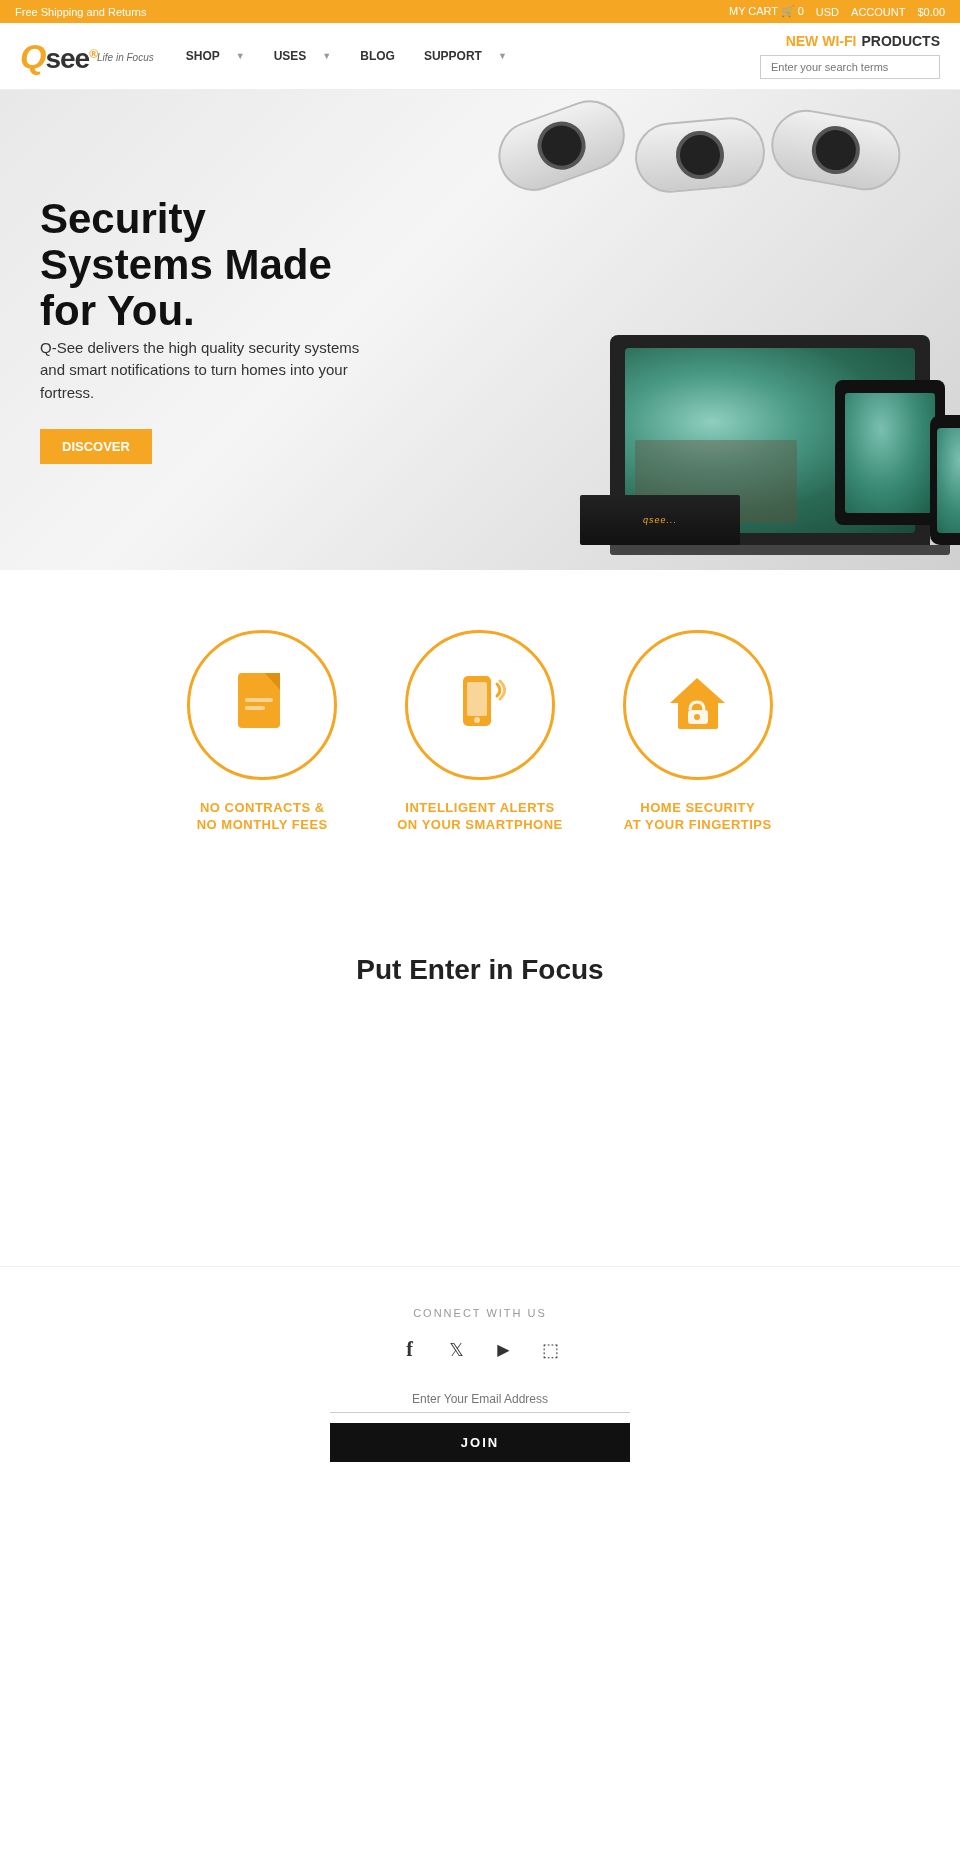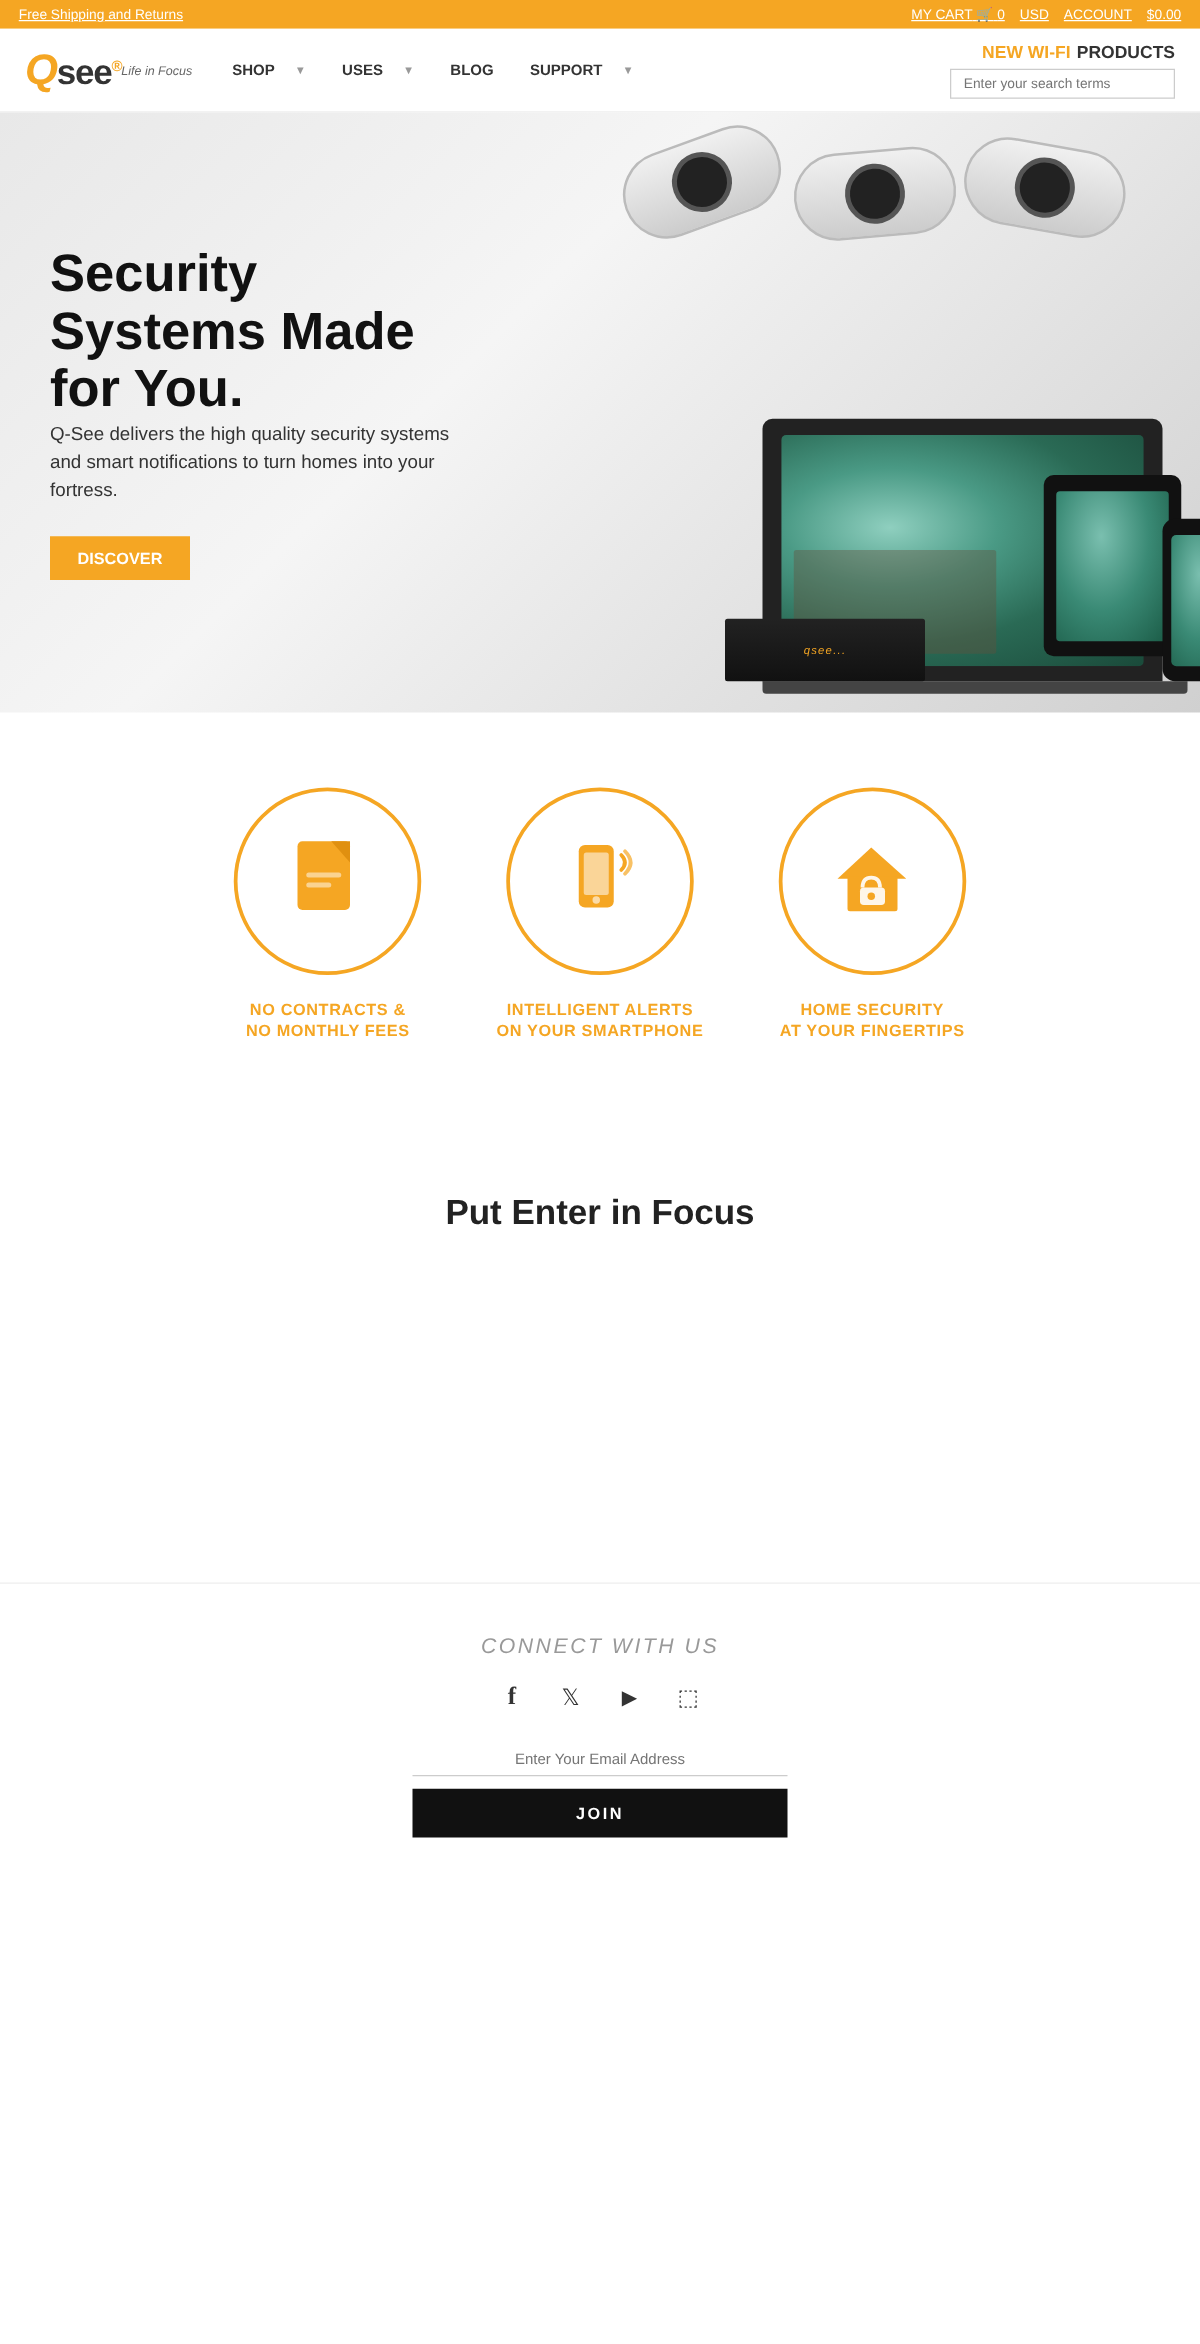--- a/index.html
+++ b/index.html
@@ -7,21 +7,20 @@
 
     
     .top-bar {
       background: #f5a623;
       display: flex;
       justify-content: space-between;
       align-items: center;
       padding: 5px 15px;
       font-size: 11px;
       color: #fff;
-      text-decoration: underline;
     }
     .top-bar-right {
       display: flex;
       gap: 12px;
       align-items: center;
       font-size: 11px;
     }
     .top-bar-right span { cursor: pointer; }
 
     
@@ -320,26 +319,25 @@
       min-height: 200px;
     }
 
     
     .connect-section {
       padding: 40px 20px;
       text-align: center;
       border-top: 1px solid #eee;
     }
     .connect-title {
-      font-size: 17px;
+      font-size: 11px;
       color: #999;
       letter-spacing: 2px;
       text-transform: uppercase;
       margin-bottom: 15px;
-      font-style: italic;
     }
     .social-icons {
       display: flex;
       justify-content: center;
       gap: 15px;
       margin-bottom: 20px;
     }
     .social-icon {
       width: 32px;
       height: 32px;

